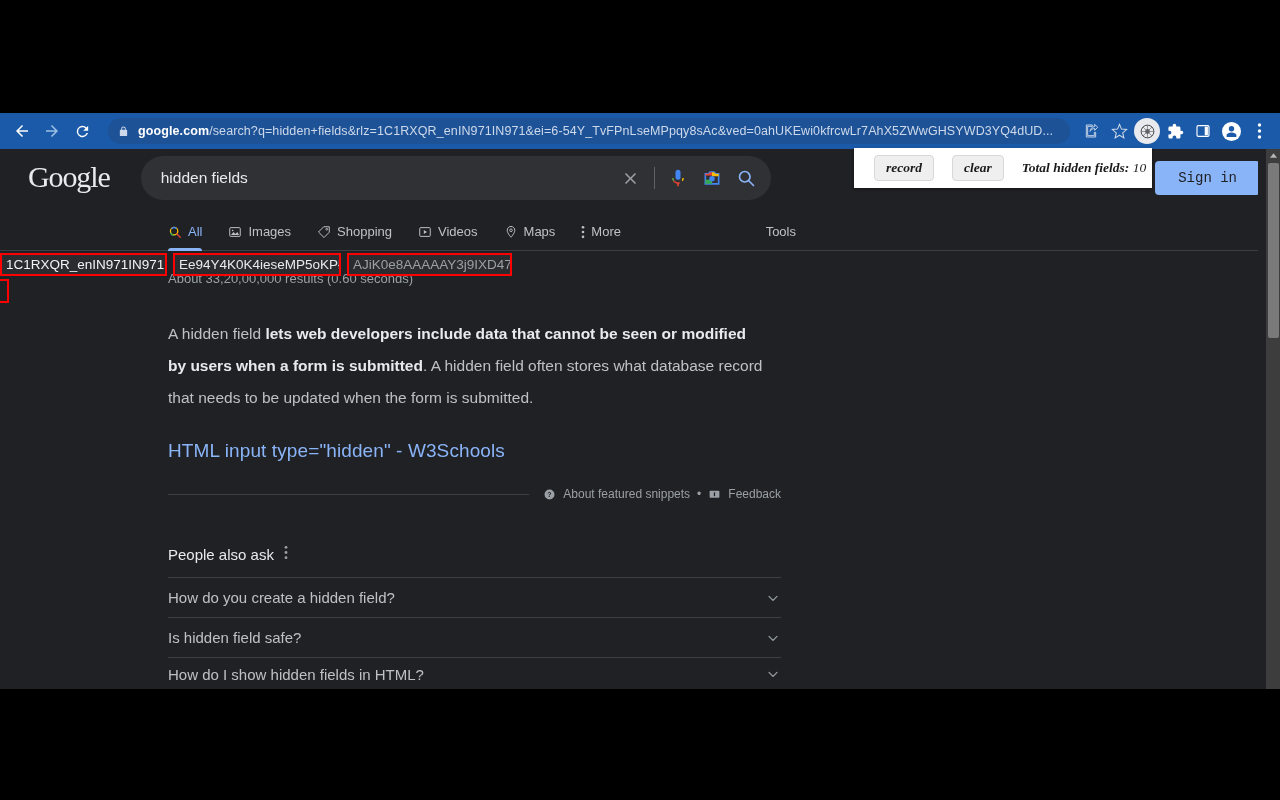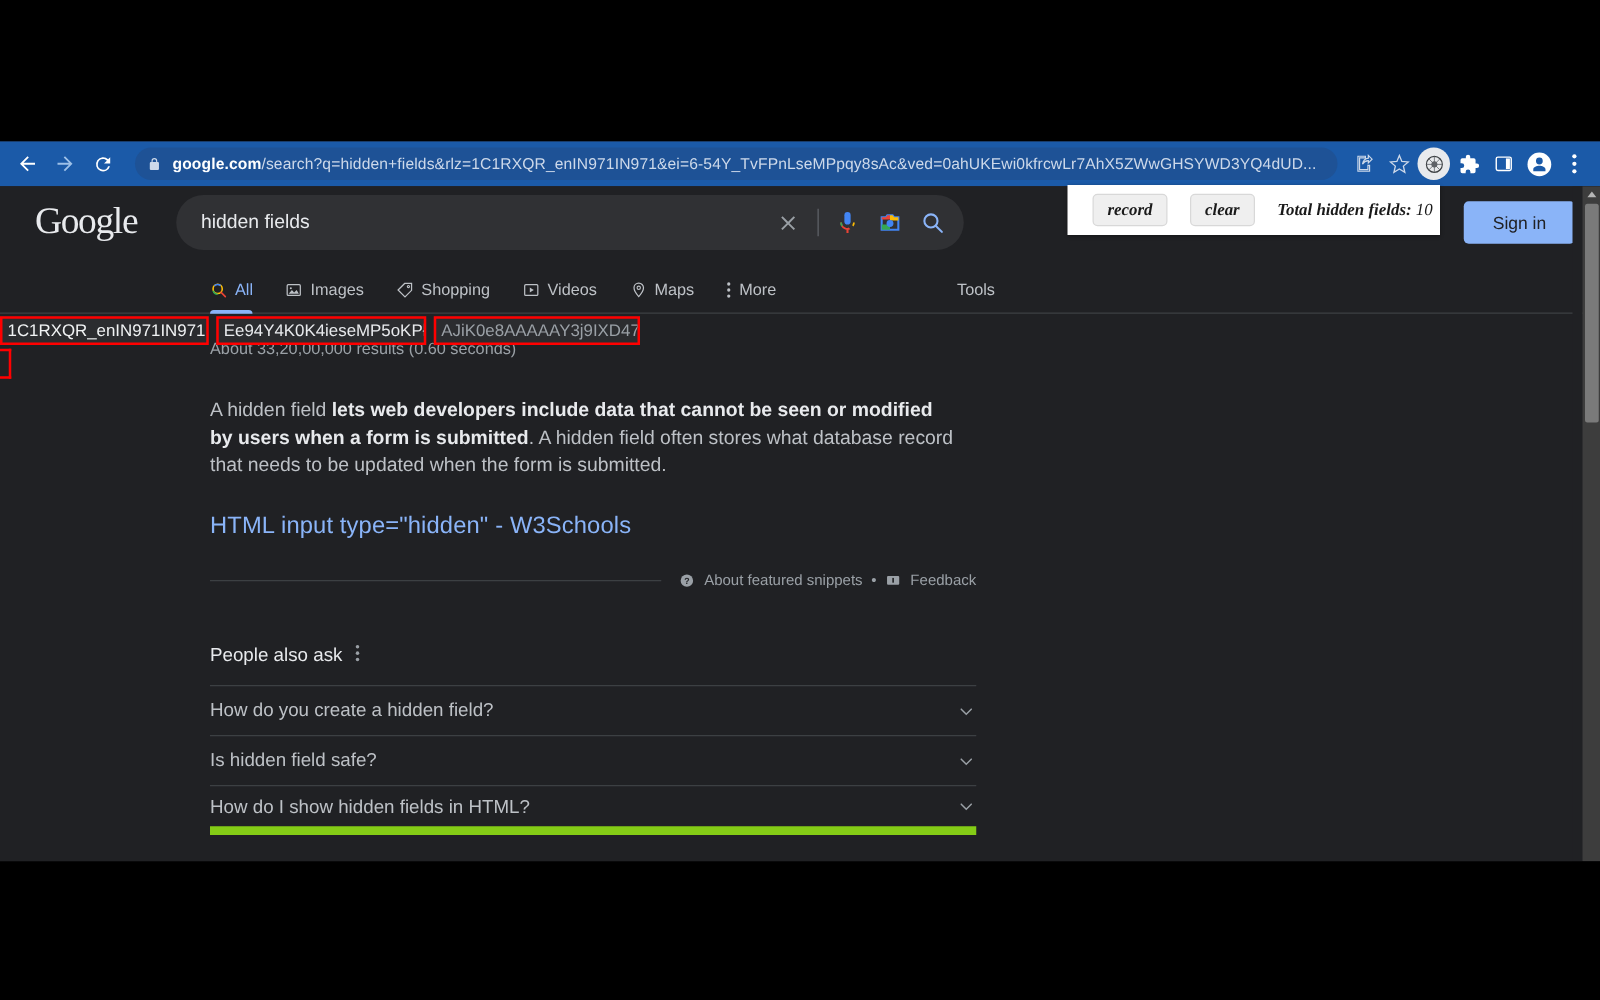--- a/index.html
+++ b/index.html
@@ -136,21 +136,21 @@
     display: flex; align-items: center; justify-content: center;
   }
   .signin {
     margin-left: 8px;
     background: #8ab4f8;
     color: #202124;
     font-size: 14px;
     padding: 9px 23px;
     border-radius: 4px;
     border: none;
-    font-family: Liberation Sans, sans-serif;
+    font-family: Liberation Mono, monospace;
     cursor: pointer;
     white-space: nowrap;
   }
 
   
   .hidden-fields {
     position: absolute;
     left: 0; top: 104px;
     display: flex;
     gap: 6px;
@@ -227,21 +227,21 @@
   
   .results { padding: 20px 0 0 168px; }
   .count {
     font-size: 13px;
     color: #9aa0a6;
     margin-bottom: 24px;
   }
   .snippet {
     width: 595px;
     font-size: 15.5px;
-    line-height: 22px;
+    line-height: 32px;
     color: #bdc1c6;
     margin-bottom: 26px;
     margin-top: 32px;
   }
   .snippet b { color: #e8eaed; font-weight: 700; }
 
   .res-url-row {
     display: flex; align-items: center; gap: 10px;
     margin-bottom: 4px;
   }

